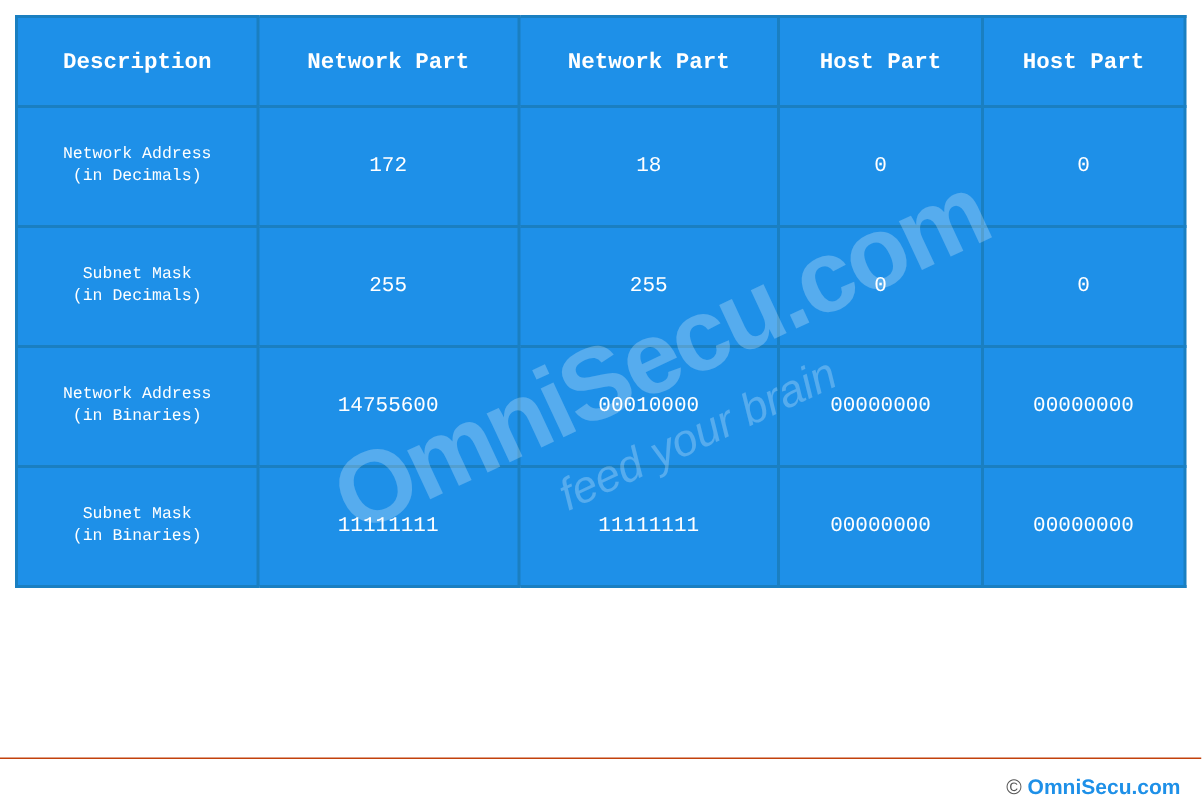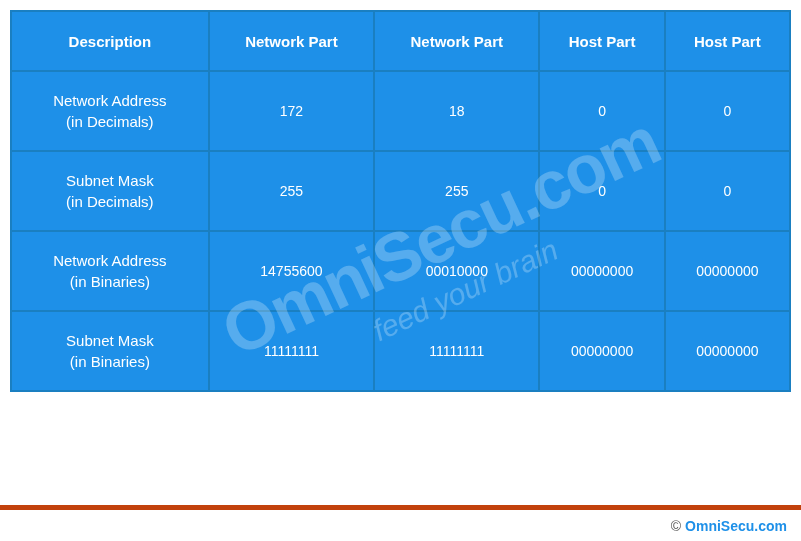--- a/index.html
+++ b/index.html
@@ -71,40 +71,41 @@
       font-weight: bold;
       font-size: 15px;
       height: 60px;
     }
 
     td {
       font-size: 14px;
     }
 
     td:first-child {
-      font-size: 15px;
+      font-size: 11px;
       line-height: 1.4;
     }
 
     tr {
       height: 80px;
+      font-family: Liberation Mono, monospace;
     }
 
     thead tr {
       height: 60px;
     }
 
     .footer {
       height: 36px;
       background-color: #ffffff;
       display: flex;
       align-items: center;
       justify-content: flex-end;
       padding-right: 14px;
-      border-top: 5px solid #c2410c;
+      border-top: 1px solid #c2410c;
     }
 
     .footer-text {
       font-size: 14px;
       color: #333333;
       font-family: Arial, sans-serif;
     }
 
     .footer-text .copyright {
       color: #555;

